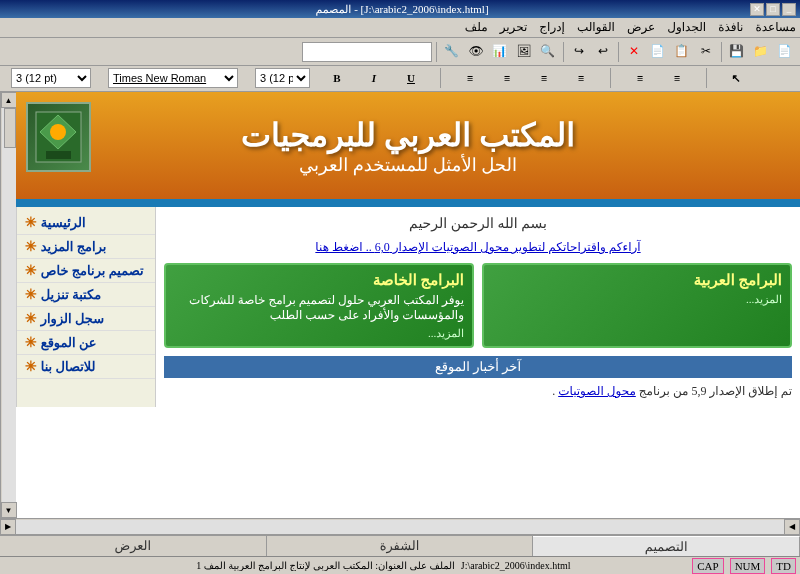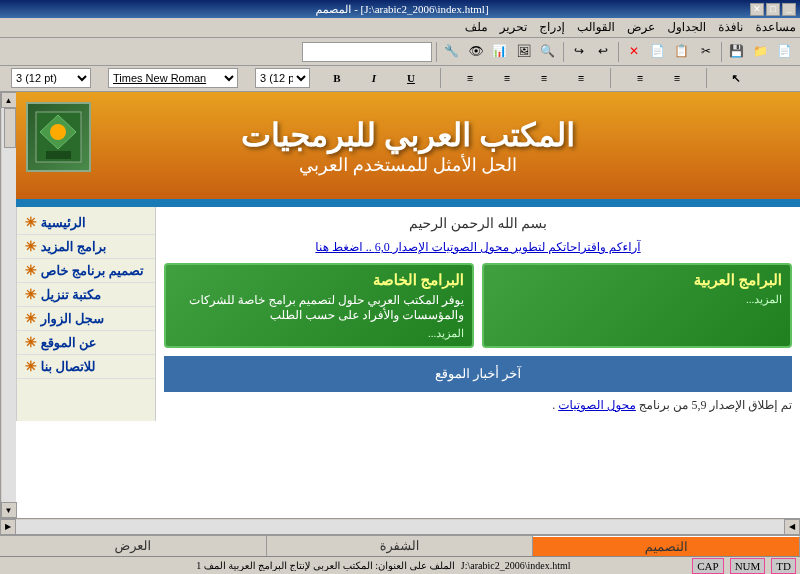--- a/index.html
+++ b/index.html
@@ -204,21 +204,21 @@
       font-size: 11px;
       cursor: pointer;
     }
 
     
     .news-bar {
       background: #3a6ea8;
       color: white;
       text-align: center;
       font-size: 13px;
-      padding: 10px;
+      padding: 3px;
       margin-bottom: 6px;
     }
 
     
     .news-content {
       font-size: 12px;
       color: #333;
     }
     .news-date { color: #333; margin-bottom: 4px; }
     .news-link { color: #0000cc; text-decoration: underline; cursor: pointer; }
@@ -265,21 +265,21 @@
       flex: 1;
       display: flex;
       align-items: center;
       justify-content: center;
       font-size: 13px;
       border-right: 1px solid #999;
       cursor: pointer;
       color: #333;
     }
     .bottom-tab.active {
-      background: #f97316;
+      background: #e5e5e5;
       border-top: 1px solid white;
     }
 
     
     .status-bar {
       background: #d4d0c8;
       border-top: 1px solid #888;
       height: 18px;
       display: flex;
       align-items: center;

